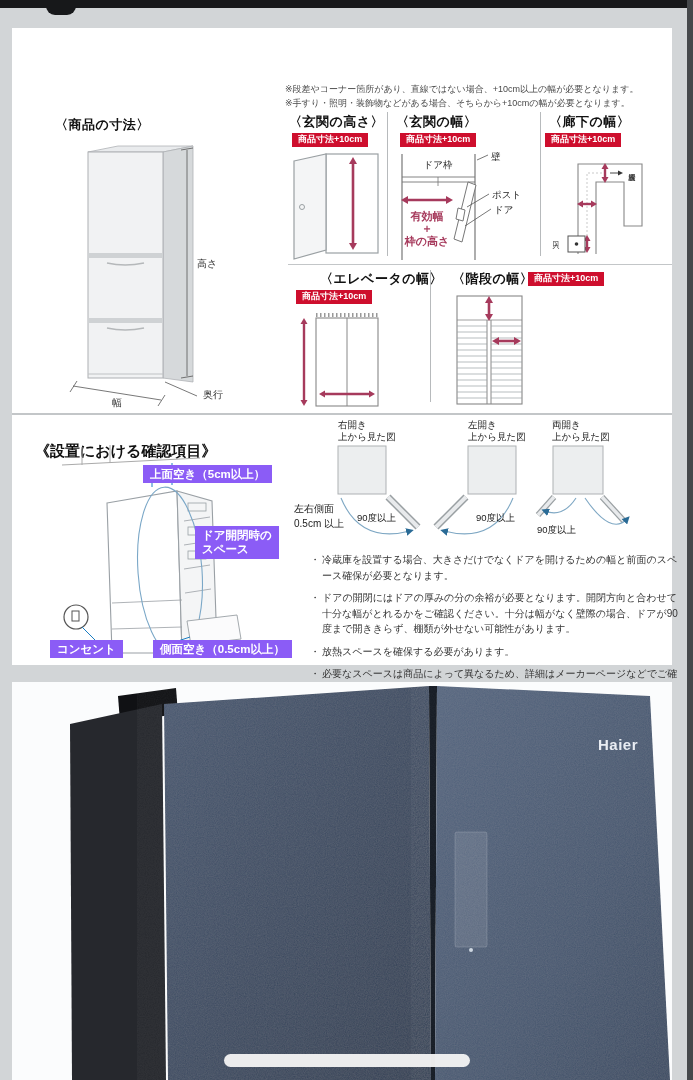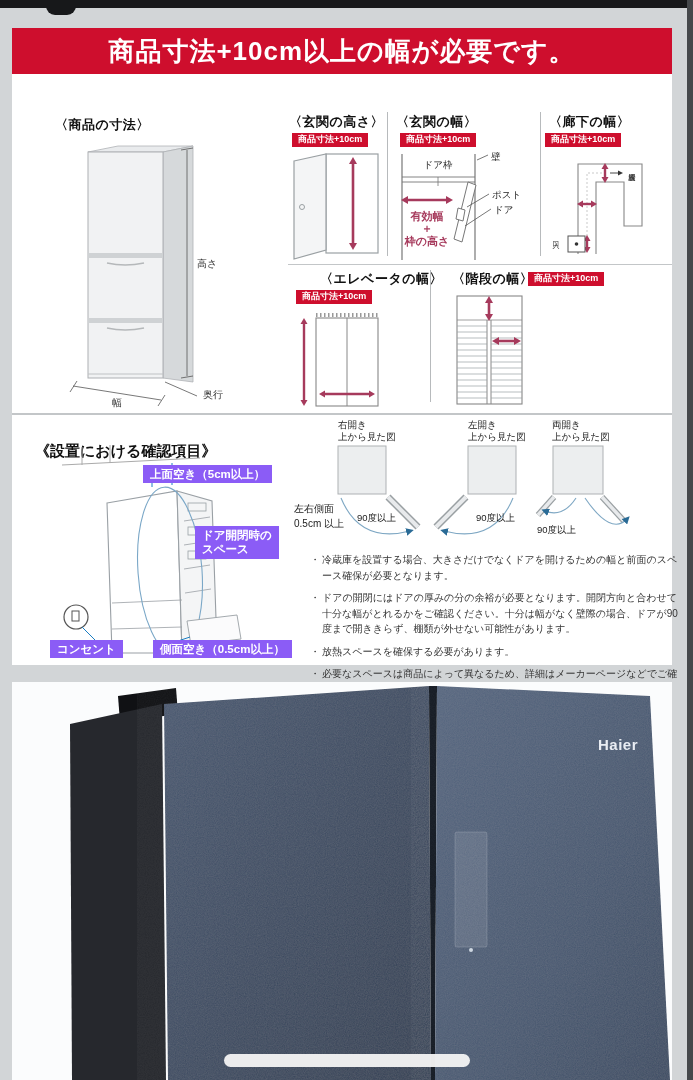--- a/index.html
+++ b/index.html
@@ -35,25 +35,24 @@
 </head>
 <body>
 
 <div id="screen">
 
   <div class="topbar"></div>
   <div class="topblob"></div>
 
   <div class="card">
 
-    <div class="banner">
-      <span>商品寸法+10cm以上の幅が必要です。</span>
-    </div>
 
     <div class="abs notes" style="left:273px;top:54px;">
+      <div>※段差やコーナー箇所があり、直線ではない場合、+10cm以上の幅が必要となります。</div>
+      <div>※手すり・照明・装飾物などがある場合、そちらから+10cmの幅が必要となります。</div>
     </div>
 
     <div class="abs t13" style="left:43px;top:88px;">〈商品の寸法〉</div>
     <svg class="abs" style="left:45px;top:108px;" width="220" height="272" viewBox="0 0 220 272">
       <polygon points="31,16 106,16 136,10 61,10" fill="#e9ebed" stroke="#b0b3b6" stroke-width="0.8"></polygon>
       <polygon points="106,16 136,10 136,246 106,242" fill="#d6d9db" stroke="#b0b3b6" stroke-width="0.8"></polygon>
       <rect x="31" y="16" width="75" height="226" fill="#f1f2f3" stroke="#adb0b3" stroke-width="1"></rect>
       <rect x="31" y="117" width="75" height="5" fill="#cfd2d4"></rect>
       <rect x="31" y="182" width="75" height="5" fill="#cfd2d4"></rect>
       <path d="M50,127 Q68,131 87,127" fill="none" stroke="#b5b8ba" stroke-width="1.5"></path>

